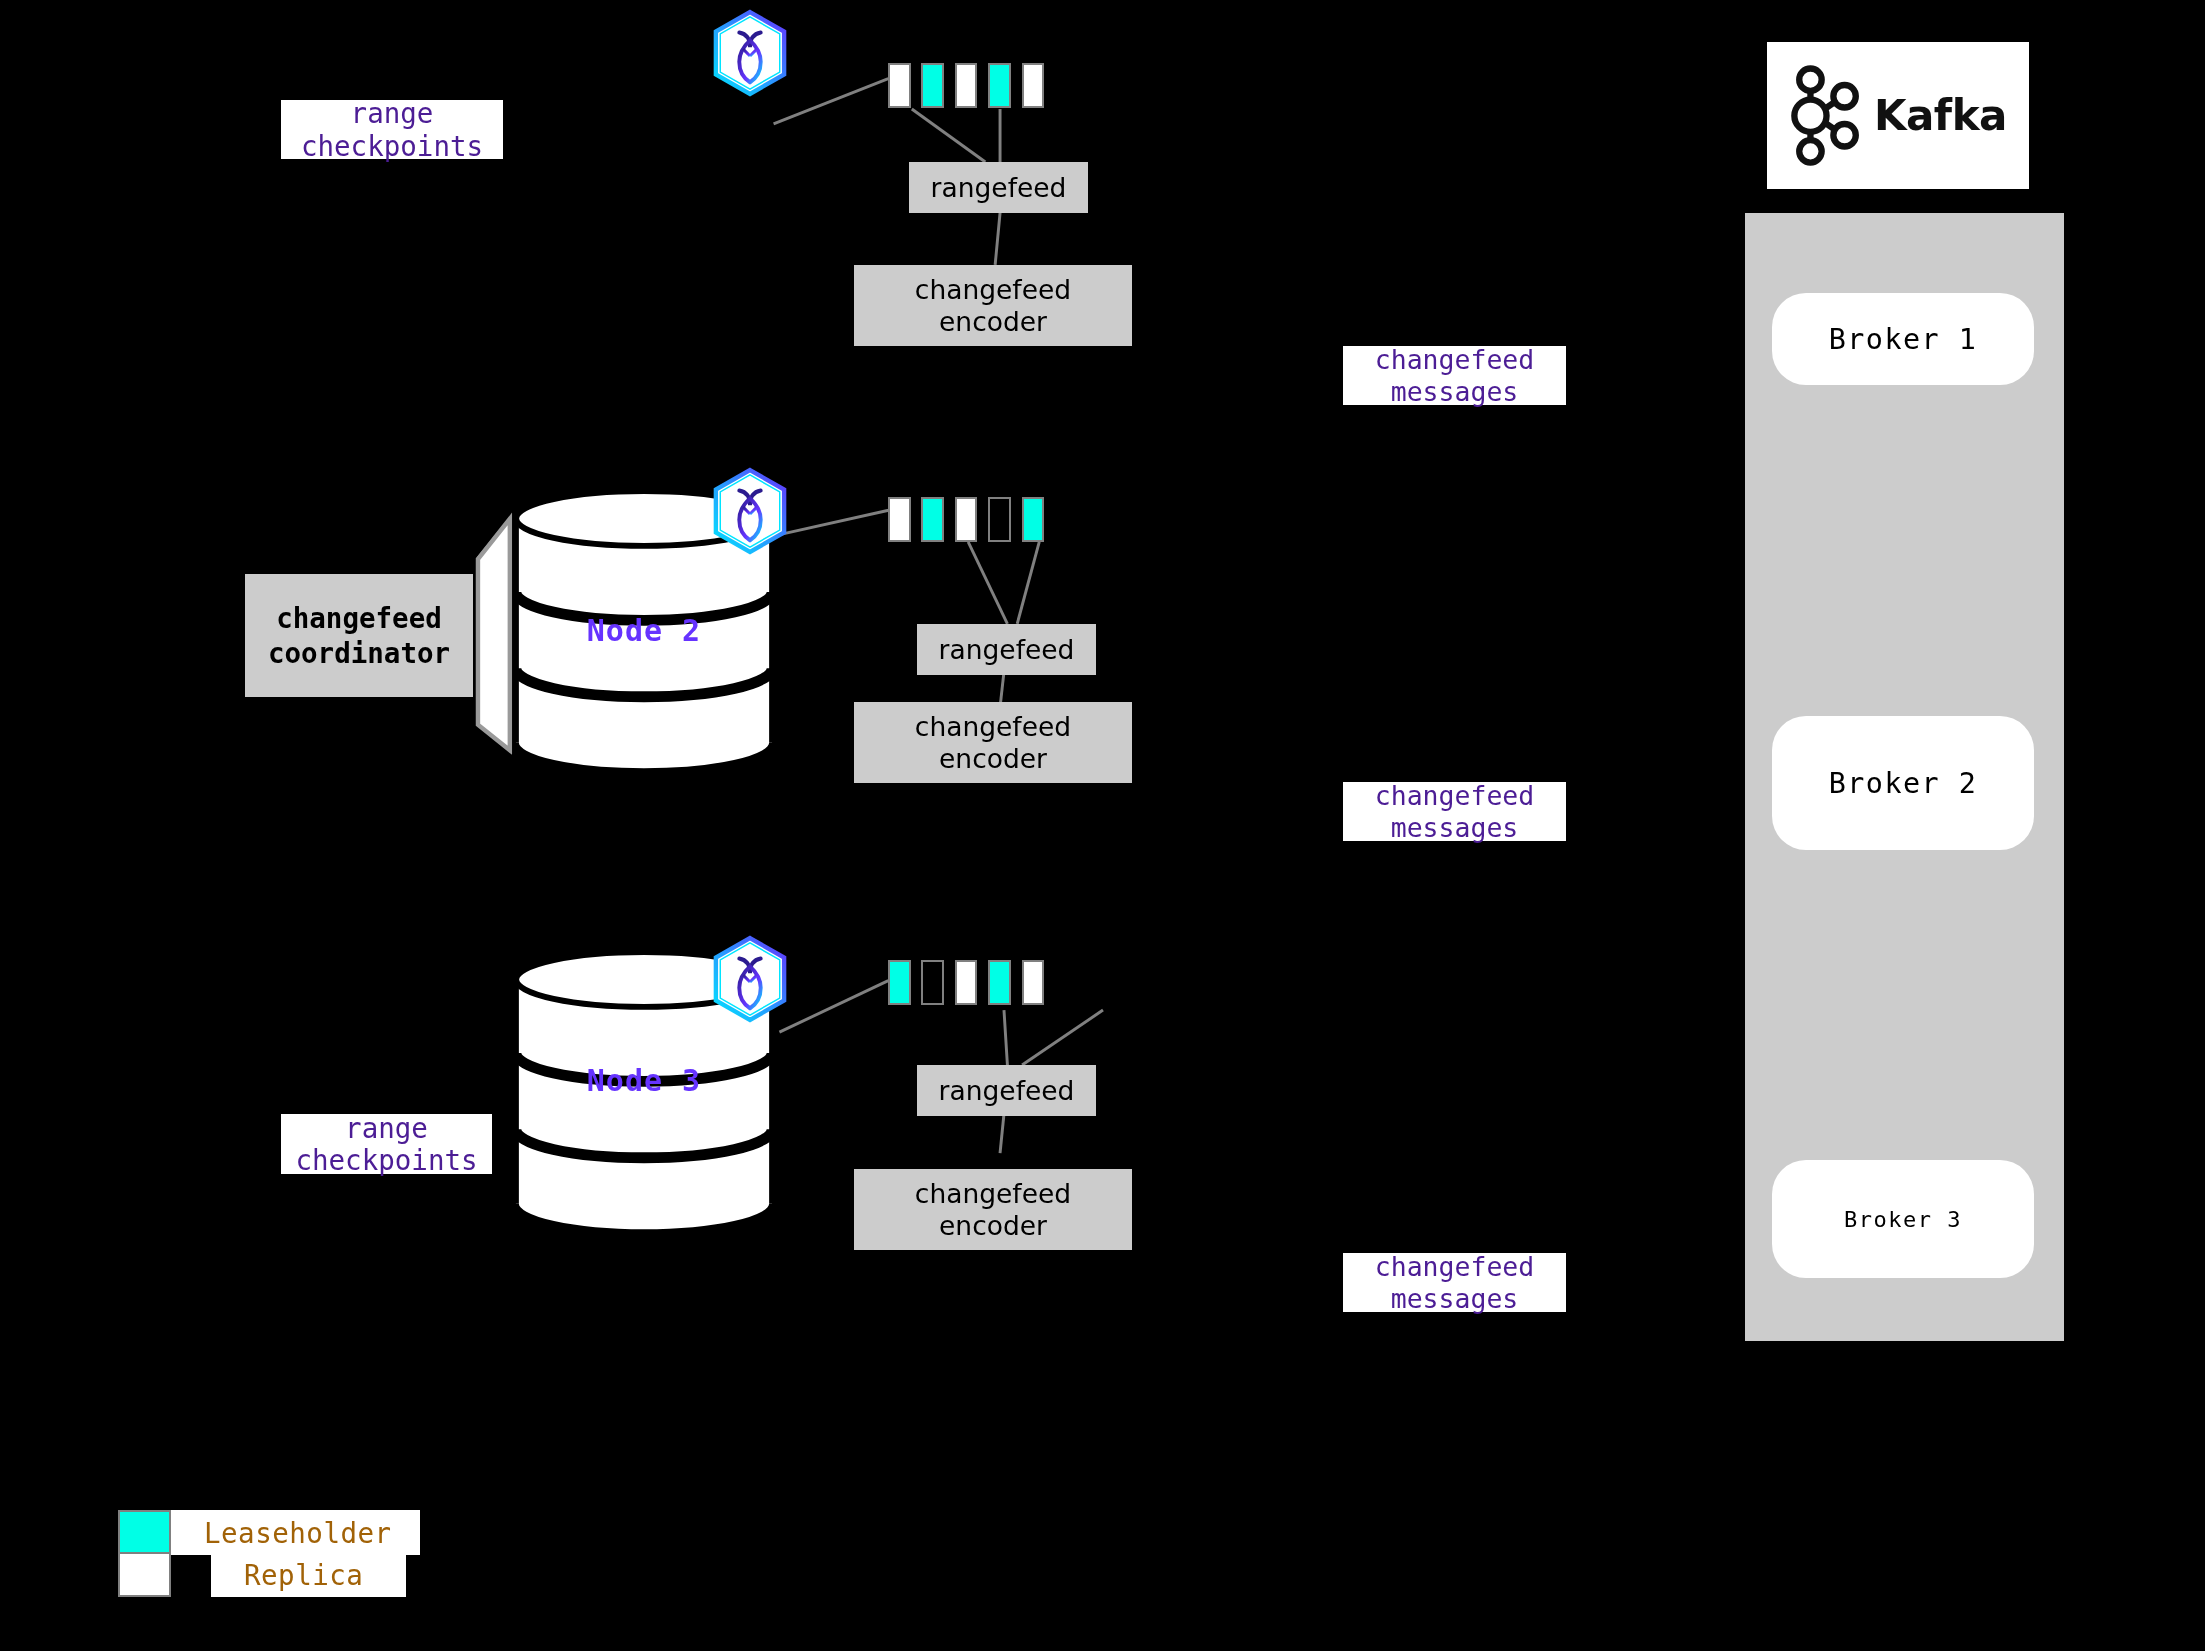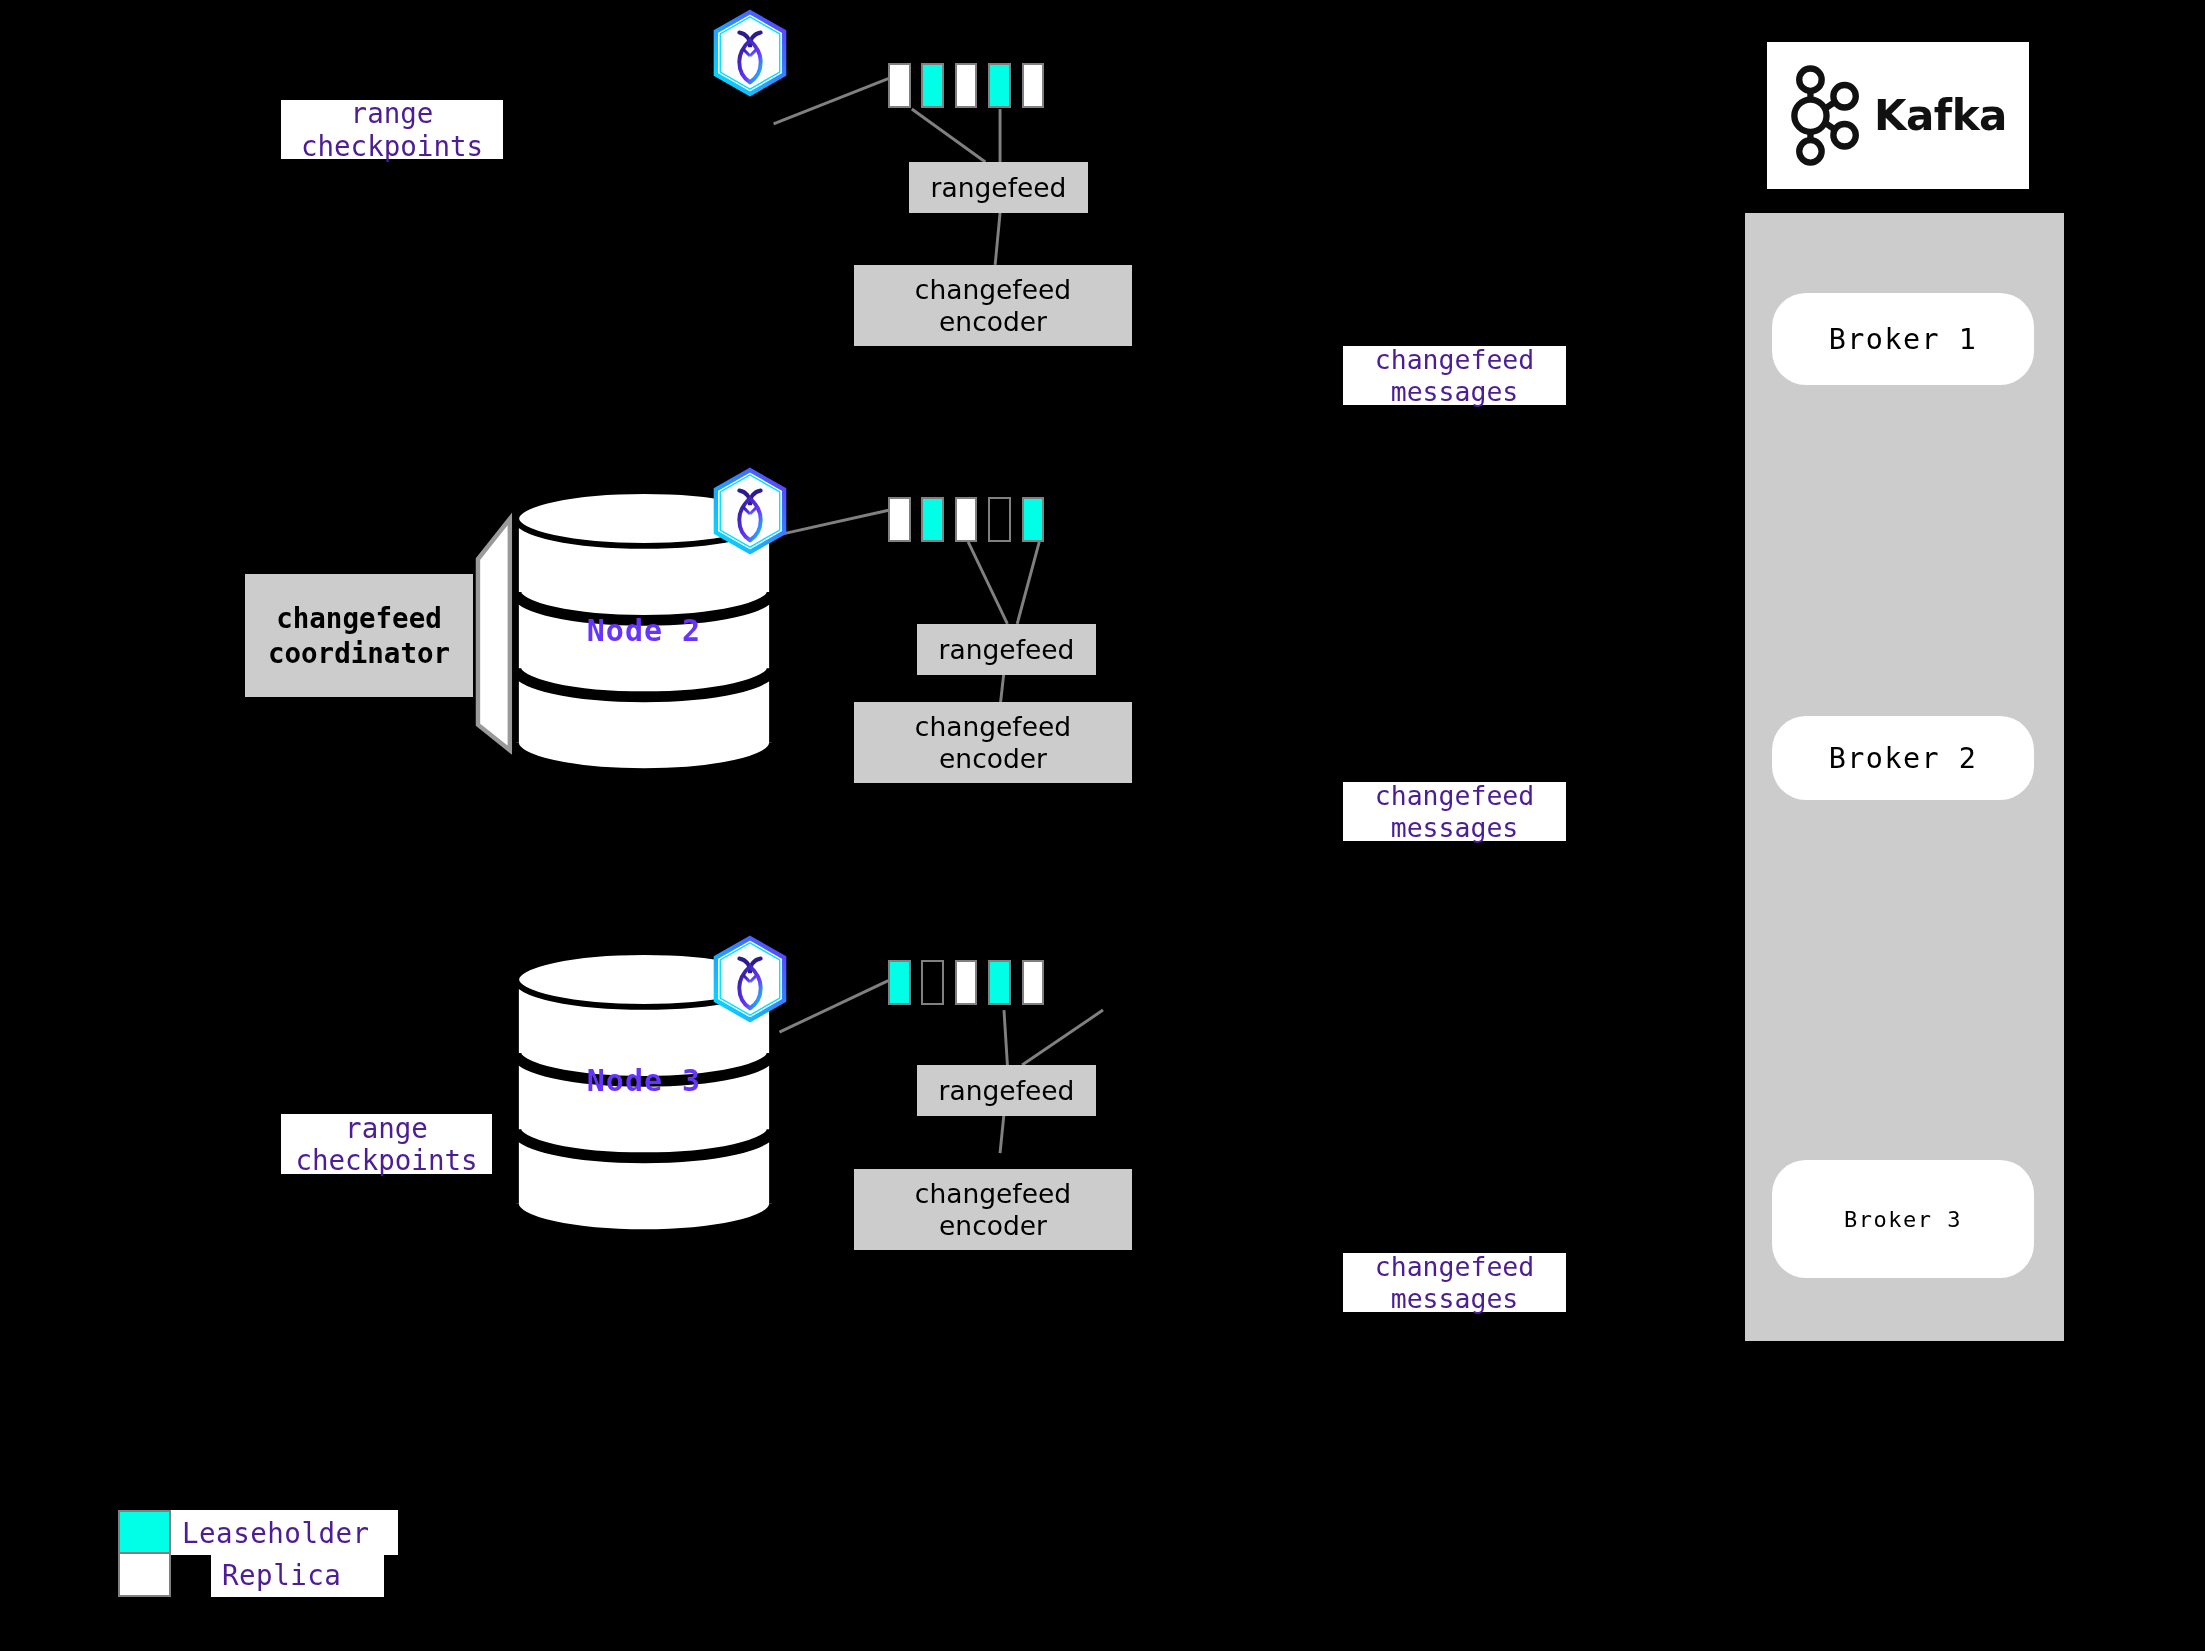--- a/index.html
+++ b/index.html
@@ -77,22 +77,22 @@
   .pill{
     background:#ffffff;color:#000;border-radius:21.6px;
     display:flex;align-items:center;justify-content:center;
     letter-spacing:0.5px;
     font-family:"DejaVu Sans Mono","Liberation Mono",monospace;
   }
 
   
   .legend-swatch{box-sizing:border-box;border:2.9px solid #808080;width:53px;height:45px;}
   .legend-label{
-    background:#ffffff;color:#4c1d95;display:flex;align-items:center;
-    padding-left:11px;letter-spacing:0.5px;
+    background:#ffffff;color:#a16207;display:flex;align-items:center;
+    padding-left:33px;letter-spacing:0.5px;
     font-family:"DejaVu Sans Mono","Liberation Mono",monospace;
   }
 </style>
 </head>
 <body>
 
 <div id="stage">
 
   <svg class="layer" viewBox="0 0 4498 3369">
     <g stroke="#808080" stroke-width="6" fill="none">
@@ -285,21 +285,21 @@
         <line x1="72" y1="121" x2="95" y2="137"></line>
       </g>
     </svg>
     <span class="kafka-word">Kafka</span>
   </div>
 
   <div class="brokerpanel abs" style="left:1745px;top:213px;width:319px;height:1128px;"></div>
 
   <div class="broker abs" style="left:1772px;top:293px;width:262px;height:92px;font-size:28.4px;">Broker 1</div>
 
-  <div class="broker abs" style="left:1772px;top:716px;width:262px;height:84px;font-size:28.4px;">Broker 2</div>
+  <div class="broker abs" style="left:1772px;top:716px;width:262px;height:134px;font-size:28.4px;">Broker 2</div>
 
   <div class="broker abs" style="left:1772px;top:1160px;width:262px;height:118px;font-size:22px;">Broker 3</div>
 
 
   <div class="abs" style="left:118px;top:1510px;width:304px;height:118px;">
     <div style="position:absolute;left:0;top:0;display:flex;align-items:stretch;">
       <div class="legend-swatch" style="background:#00ffe6;"></div>
       <div class="legend-label" style="width:216px;height:45px;font-size:27.5px;">Leaseholder</div>
     </div>
     <div style="position:absolute;left:0;top:42px;display:flex;align-items:stretch;gap:40px;">

